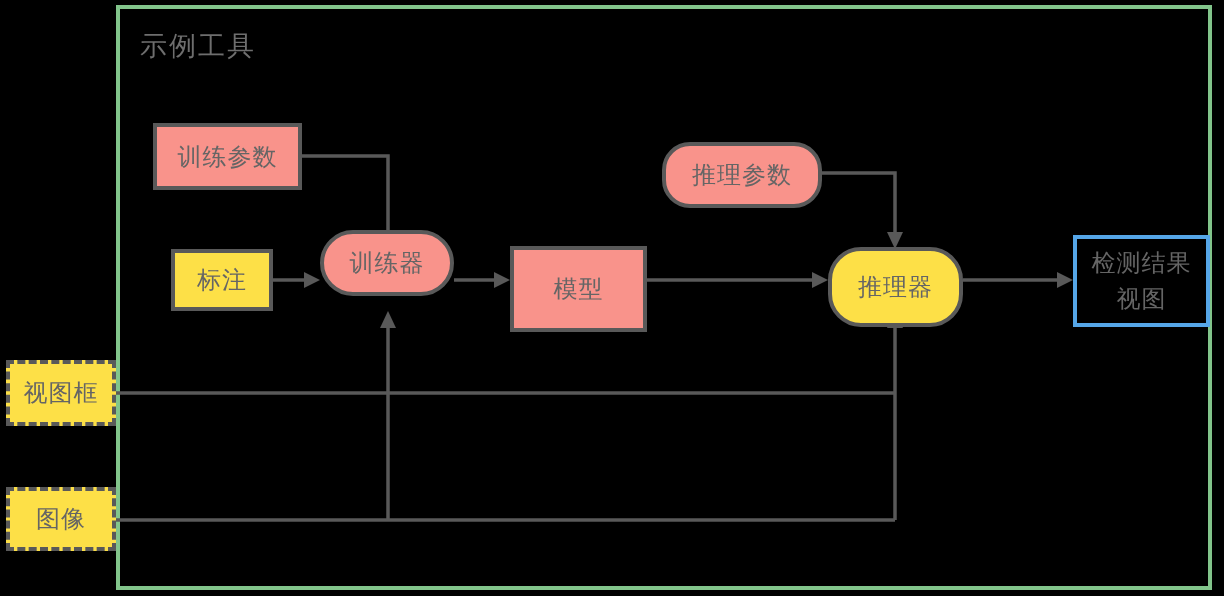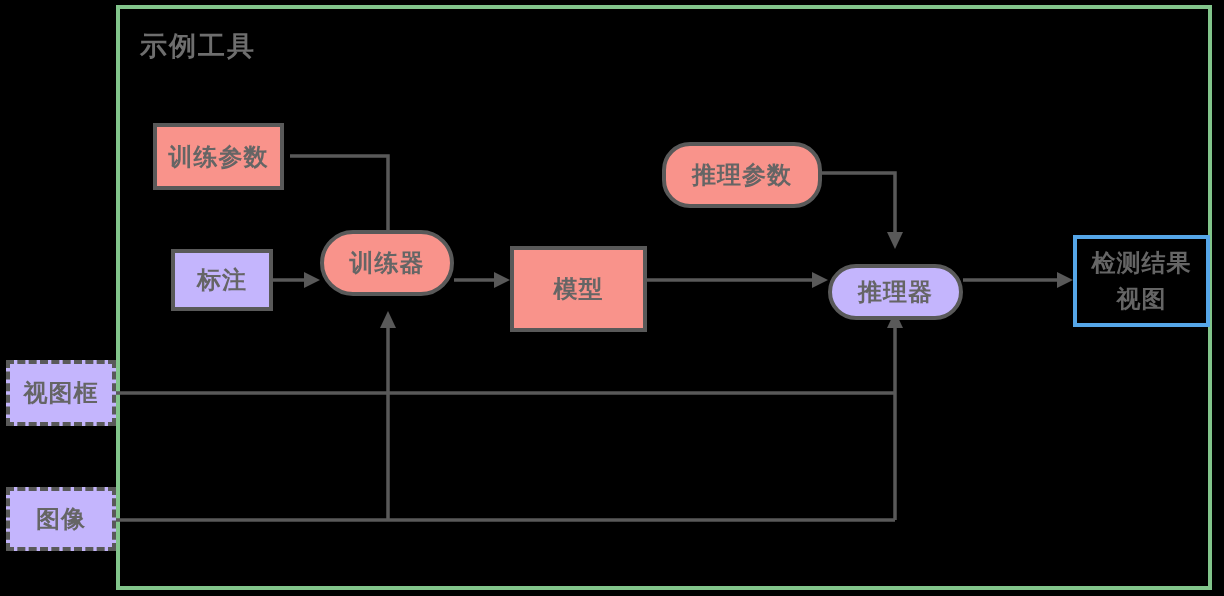--- a/index.html
+++ b/index.html
@@ -7,21 +7,20 @@
     padding: 0;
     background: #000000;
   }
   .canvas {
     position: relative;
     width: 1224px;
     height: 596px;
     background: #000000;
     font-family: "Liberation Sans", "DejaVu Sans", sans-serif;
     overflow: hidden;
-    font-weight: bold;
   }
   
   .group-box {
     position: absolute;
     left: 116px;
     top: 5px;
     width: 1096px;
     height: 585px;
     border: 4px solid #82C58B;
     box-sizing: border-box;
@@ -54,36 +53,36 @@
     align-items: center;
     justify-content: center;
     font-size: 24px;
     color: #656565;
     letter-spacing: 1px;
     border: 4px solid #595959;
     z-index: 2;
     text-align: center;
   }
   .fill-pink { background: #F9938B; }
-  .fill-blue { background: #c4b5fd; }
+  .fill-blue { background: #fde047; }
   .stadium   { border-radius: 33px; }
   .dashed    { border-style: dashed; }
   .outline-blue {
     border-color: #55A6E8;
     background: transparent;
     flex-direction: column;
     line-height: 36px;
   }
   
-  .n-training-params  { left: 153px;  top: 123px; width: 131px; height: 67px; text-align: right; }
+  .n-training-params  { left: 153px;  top: 123px; width: 149px; height: 67px; text-align: right; }
   .n-annotation       { left: 171px;  top: 249px; width: 102px; height: 62px; }
   .n-trainer          { left: 320px;  top: 230px; width: 134px; height: 66px; align-items: center; }
   .n-model            { left: 510px;  top: 246px; width: 137px; height: 86px; }
   .n-inference-params { left: 662px;  top: 142px; width: 160px; height: 66px; border-radius: 28px; }
-  .n-inferencer       { left: 828px;  top: 264px; width: 135px; height: 56px; }
+  .n-inferencer       { left: 828px;  top: 247px; width: 135px; height: 80px; }
   .n-result-view      { left: 1073px; top: 235px; width: 137px; height: 92px; }
   .n-view-frame       { left: 6px;    top: 360px; width: 110px; height: 66px; }
   .n-image            { left: 6px;    top: 487px; width: 110px; height: 64px; text-align: center; }
 </style>
 </head>
 <body>
 
 <div class="canvas">
 
   <div class="group-box"></div>

